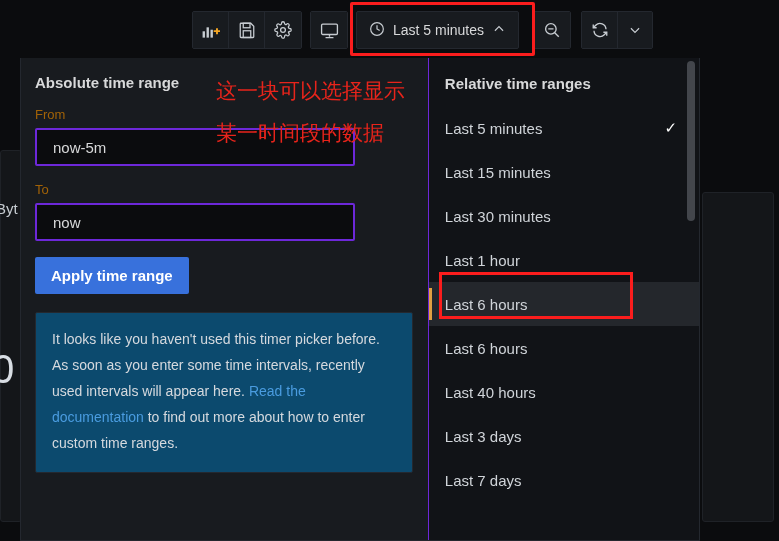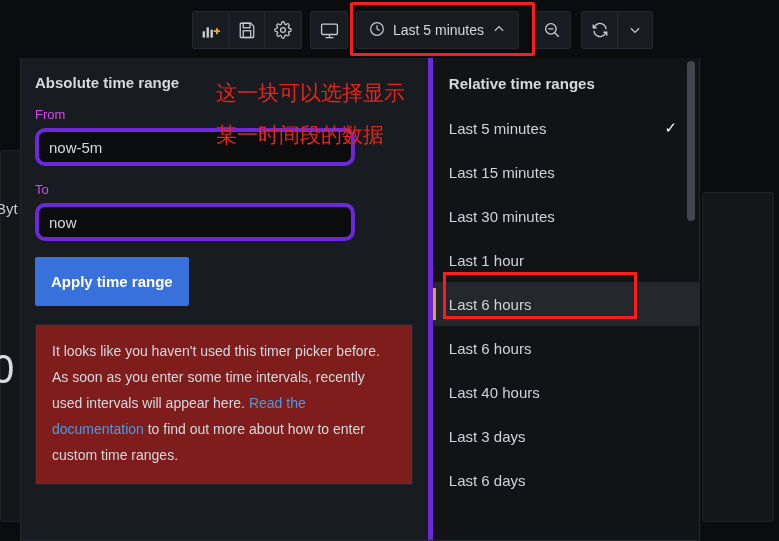--- a/index.html
+++ b/index.html
@@ -119,80 +119,80 @@
     position: relative;
   }
   #absolute-title {
     font-size: 15px;
     font-weight: bold;
     color: #d8d9da;
     margin-bottom: 16px;
   }
   .field-label {
     font-size: 13px;
-    color: #d946ef;
+    color: #a16207;
     margin-bottom: 6px;
   }
   .field-input {
     width: 320px;
     height: 38px;
     background: #0b0c0e;
-    border: 4px solid #6d28d9;
-    border-radius: 10px;
+    border: 2px solid #6d28d9;
+    border-radius: 2px;
     color: #d8d9da;
     font-size: 15px;
     font-family: "Liberation Sans", sans-serif;
-    padding: 0 10px;
+    padding: 0 16px;
     margin-bottom: 16px;
   }
   #apply-btn {
     display: inline-block;
     background: #3871dc;
     color: #ffffff;
     font-size: 15px;
     font-weight: bold;
     font-family: "Liberation Sans", sans-serif;
     border: none;
     border-radius: 2px;
-    padding: 16px 16px;
+    padding: 10px 16px;
     cursor: pointer;
     margin-bottom: 18px;
   }
   #recent-box {
     width: 378px;
-    background: #7f1d1d;
+    background: #0c4a6e;
     border: 1px solid #24282f;
     border-radius: 2px;
     padding: 14px 16px 16px 16px;
   }
   #recent-box p {
     color: #d5d9de;
     font-size: 14px;
     line-height: 1.85;
   }
   #doc-link { color: #4a9ce0; cursor: pointer; text-decoration: none; }
 
   
   .cn-note {
     position: absolute;
     color: #e8241b;
     font-size: 21px;
-    font-family: Liberation Sans, sans-serif;
+    font-family: Liberation Mono, monospace;
     line-height: 1.22;
     white-space: nowrap;
     pointer-events: none;
   }
   #cn-note-1 { left: 216px; top: 80px; }
   #cn-note-2 { left: 216px; top: 122px; }
 
   
   #relative-pane {
     width: 272px;
     background: #111317;
-    border-left: 5px solid #6d28d9;
+    border-left: 1px solid #6d28d9;
     position: relative;
     overflow: hidden;
   }
   #relative-title {
     font-size: 15px;
     font-weight: bold;
     color: #d8d9da;
     padding: 17px 0 14px 16px;
   }
   .range-item {
@@ -396,21 +396,21 @@
           <div class="range-item">
             <span>Last 6 hours</span>
           </div>
           <div class="range-item">
             <span>Last 40 hours</span>
           </div>
           <div class="range-item">
             <span>Last 3 days</span>
           </div>
           <div class="range-item">
-            <span>Last 6 days</span>
+            <span>Last 7 days</span>
           </div>
         </div>
       <div id="range-ring"></div>
       <div id="range-scrollbar"></div>
       <div id="range-scroll-thumb"></div>
     </div>
 
   </div>
 
   <div class="cn-note" id="cn-note-1">这一块可以选择显示</div>

